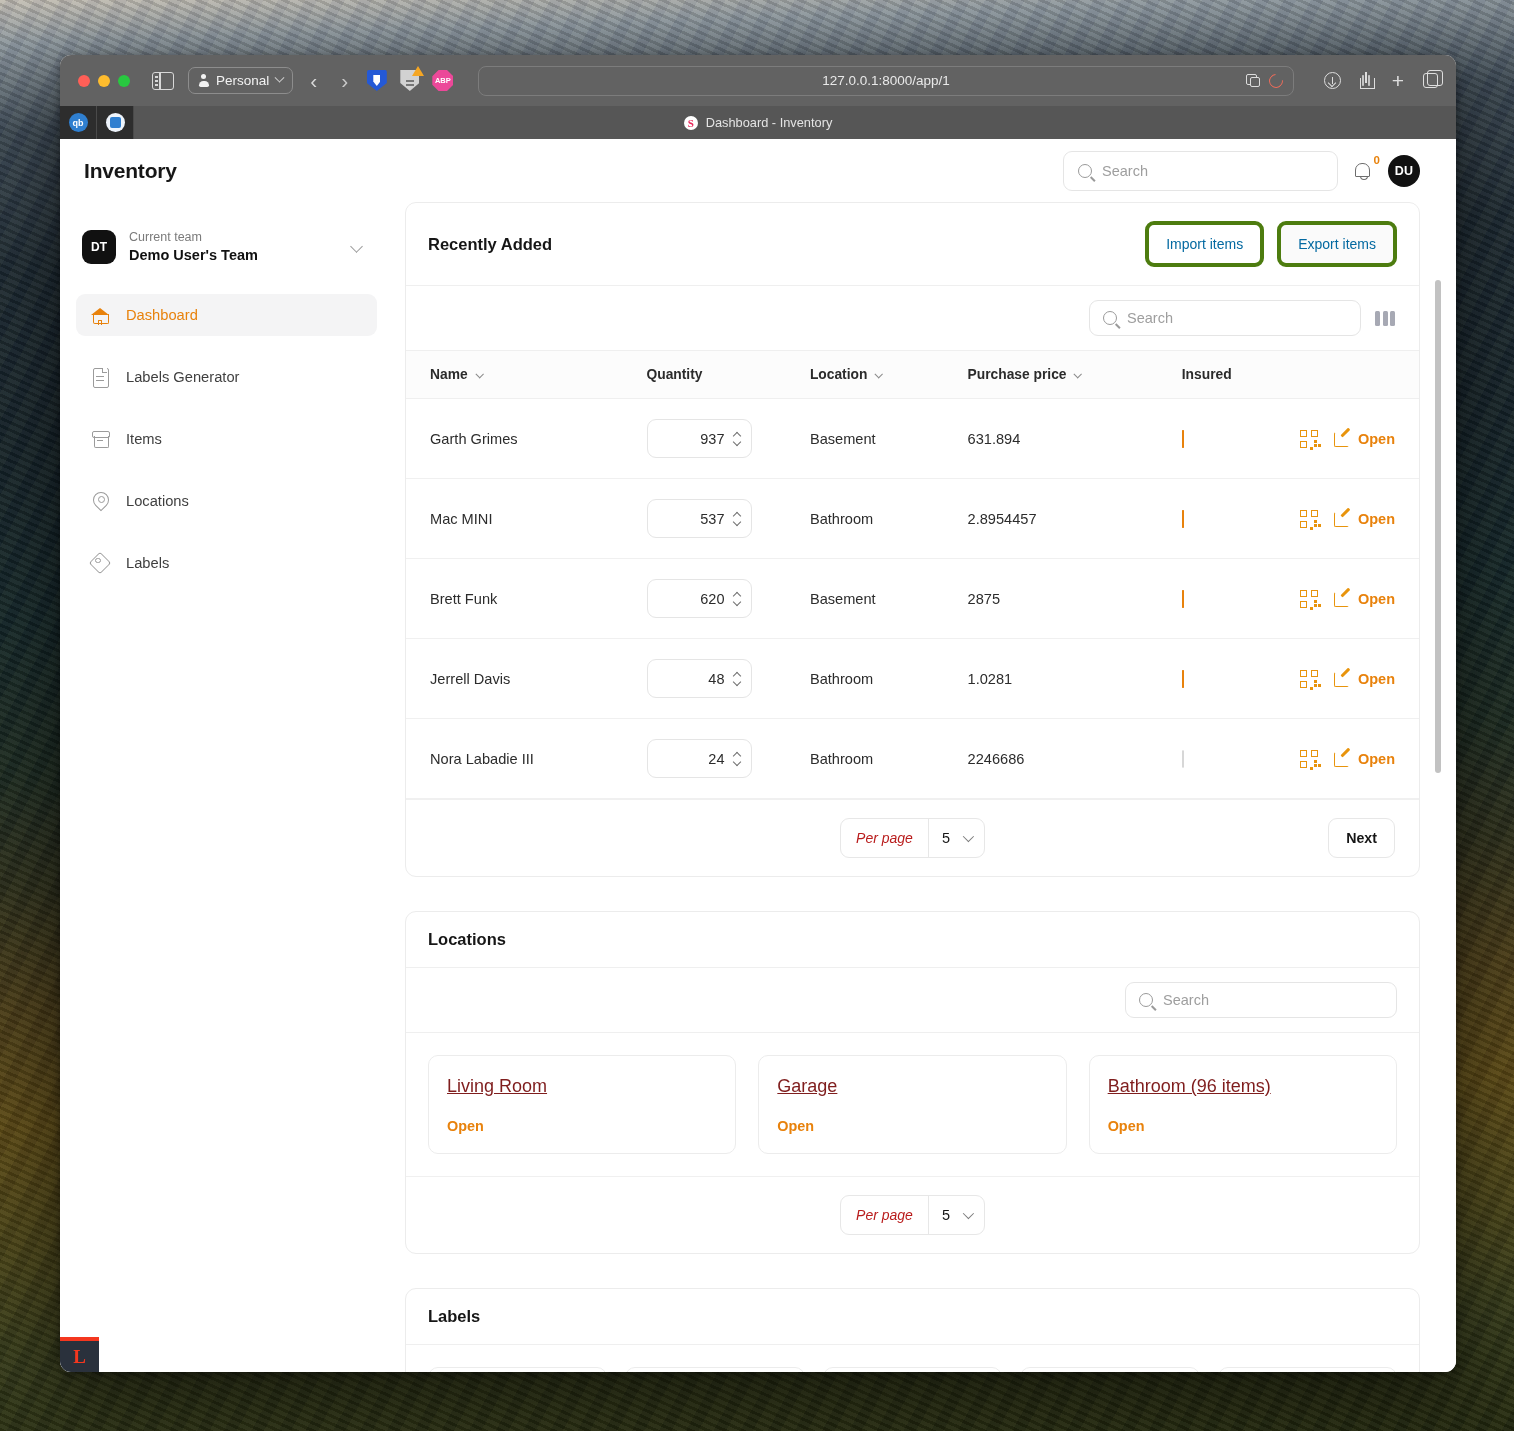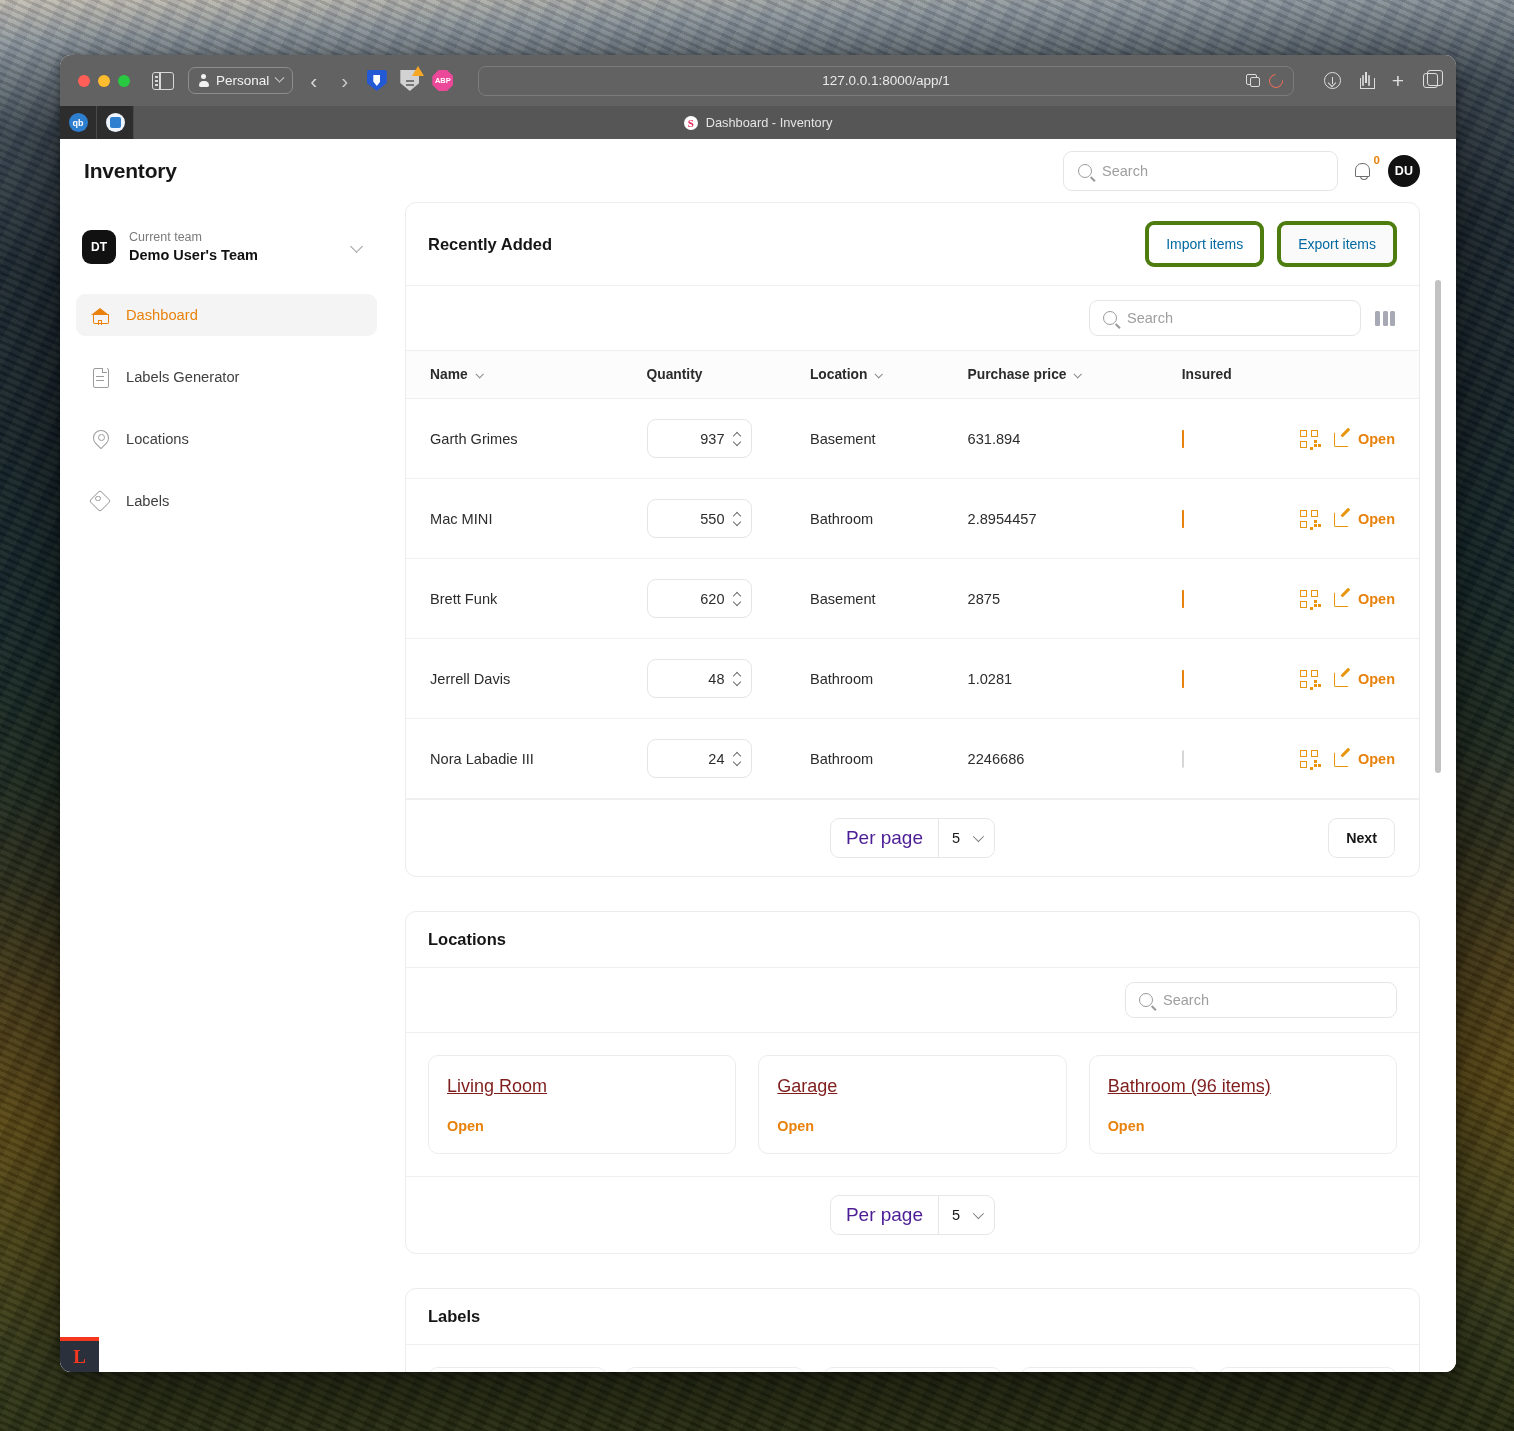--- a/index.html
+++ b/index.html
@@ -248,21 +248,21 @@
   .qr i:nth-child(4){right:1px;bottom:1px;width:2.5px;height:2.5px;border:none;background:#e8940c;
       box-shadow: 4px 0 0 #e8940c, 0 -4px 0 #e8940c, -4px 3px 0 #e8940c;}
   .pencil { width:17px;height:17px;position:relative; }
   .pencil:before{content:"";position:absolute;left:0;bottom:0;width:13px;height:13px;border:1.8px solid #e8940c;border-radius:2px;
       border-top-color:transparent;border-right-color:transparent;}
   .pencil:after{content:"";position:absolute;right:0;top:0.5px;width:11px;height:3.4px;background:#e8940c;transform:rotate(-45deg);border-radius:1px;}
   .open-link { color:#e8820c; font-size:14.5px; font-weight:600; }
 
   .pager { display:flex; align-items:center; padding:18px 24px; border-top:1px solid #f0f0f0; position:relative; }
   .perpage { margin:0 auto; display:flex; align-items:center; border:1px solid #e7e7e7; border-radius:9px; overflow:hidden; height:40px; }
-  .pp-label { padding:0 15px; font-size:19px; color:#4c1d95; display:flex; align-items:center; height:100%; }
+  .pp-label { padding:0 15px; font-size:14px; color:#b91c1c; display:flex; align-items:center; height:100%;font-style:italic; }
   .pp-sel { border-left:1px solid #e7e7e7; padding:0 13px; display:flex; align-items:center; gap:13px; height:100%;
       font-size:14.5px; color:#161616; }
   .pp-chev { width:8px;height:8px;border-right:1.6px solid #7c7c7c;border-bottom:1.6px solid #7c7c7c;transform:rotate(45deg) translateY(-2px);}
   .next-btn { position:absolute; right:24px; border:1px solid #e7e7e7; border-radius:9px; background:#fff;
       padding:11px 17px; font-size:14.2px; font-weight:600; color:#161616; font-family:"Liberation Sans",sans-serif;}
 
   .loc-grid { display:grid; grid-template-columns: repeat(3, 1fr); gap:22px; padding: 22px; border-top:1px solid #efefef; }
   .loc-card { border:1px solid #ececec; border-radius:10px; padding:20px 18px 18px 18px; }
   .loc-name { font-size:18px; color:#7f1d1d;text-decoration:underline; }
   .loc-open { color:#e8820c; font-size:14.4px; font-weight:600; margin-top:21px; display:inline-block; }
@@ -372,20 +372,26 @@
             <span class="nav-ico ico-home">
                 <i></i>
               </span>
             <span>Dashboard</span>
           </div>
           <div class="nav-item">
             <span class="nav-ico ico-doc">
                 <i></i>
               </span>
             <span>Labels Generator</span>
+          </div>
+          <div class="nav-item">
+            <span class="nav-ico ico-box">
+                <i></i>
+              </span>
+            <span>Items</span>
           </div>
           <div class="nav-item">
             <span class="nav-ico ico-pin"></span>
             <span>Locations</span>
           </div>
           <div class="nav-item">
             <span class="nav-ico ico-tag"></span>
             <span>Labels</span>
           </div>
         </nav>
@@ -475,21 +481,21 @@
                         <span class="pencil"></span>
                         <span class="open-link">Open</span>
                       </span>
                     </div>
                   </td>
                 </tr>
                 <tr>
                   <td class="c-name">Mac MINI</td>
                   <td class="c-qty">
                     <div class="stepper">
-                      <span class="v">550</span>
+                      <span class="v">537</span>
                       <span class="spin">
                         <b class="up"></b>
                         <b class="dn"></b>
                       </span>
                     </div>
                   </td>
                   <td class="c-loc">Bathroom</td>
                   <td class="c-price">2.8954457</td>
                   <td class="c-ins"><span class="cbx on"></span></td>
                   <td class="c-act">

